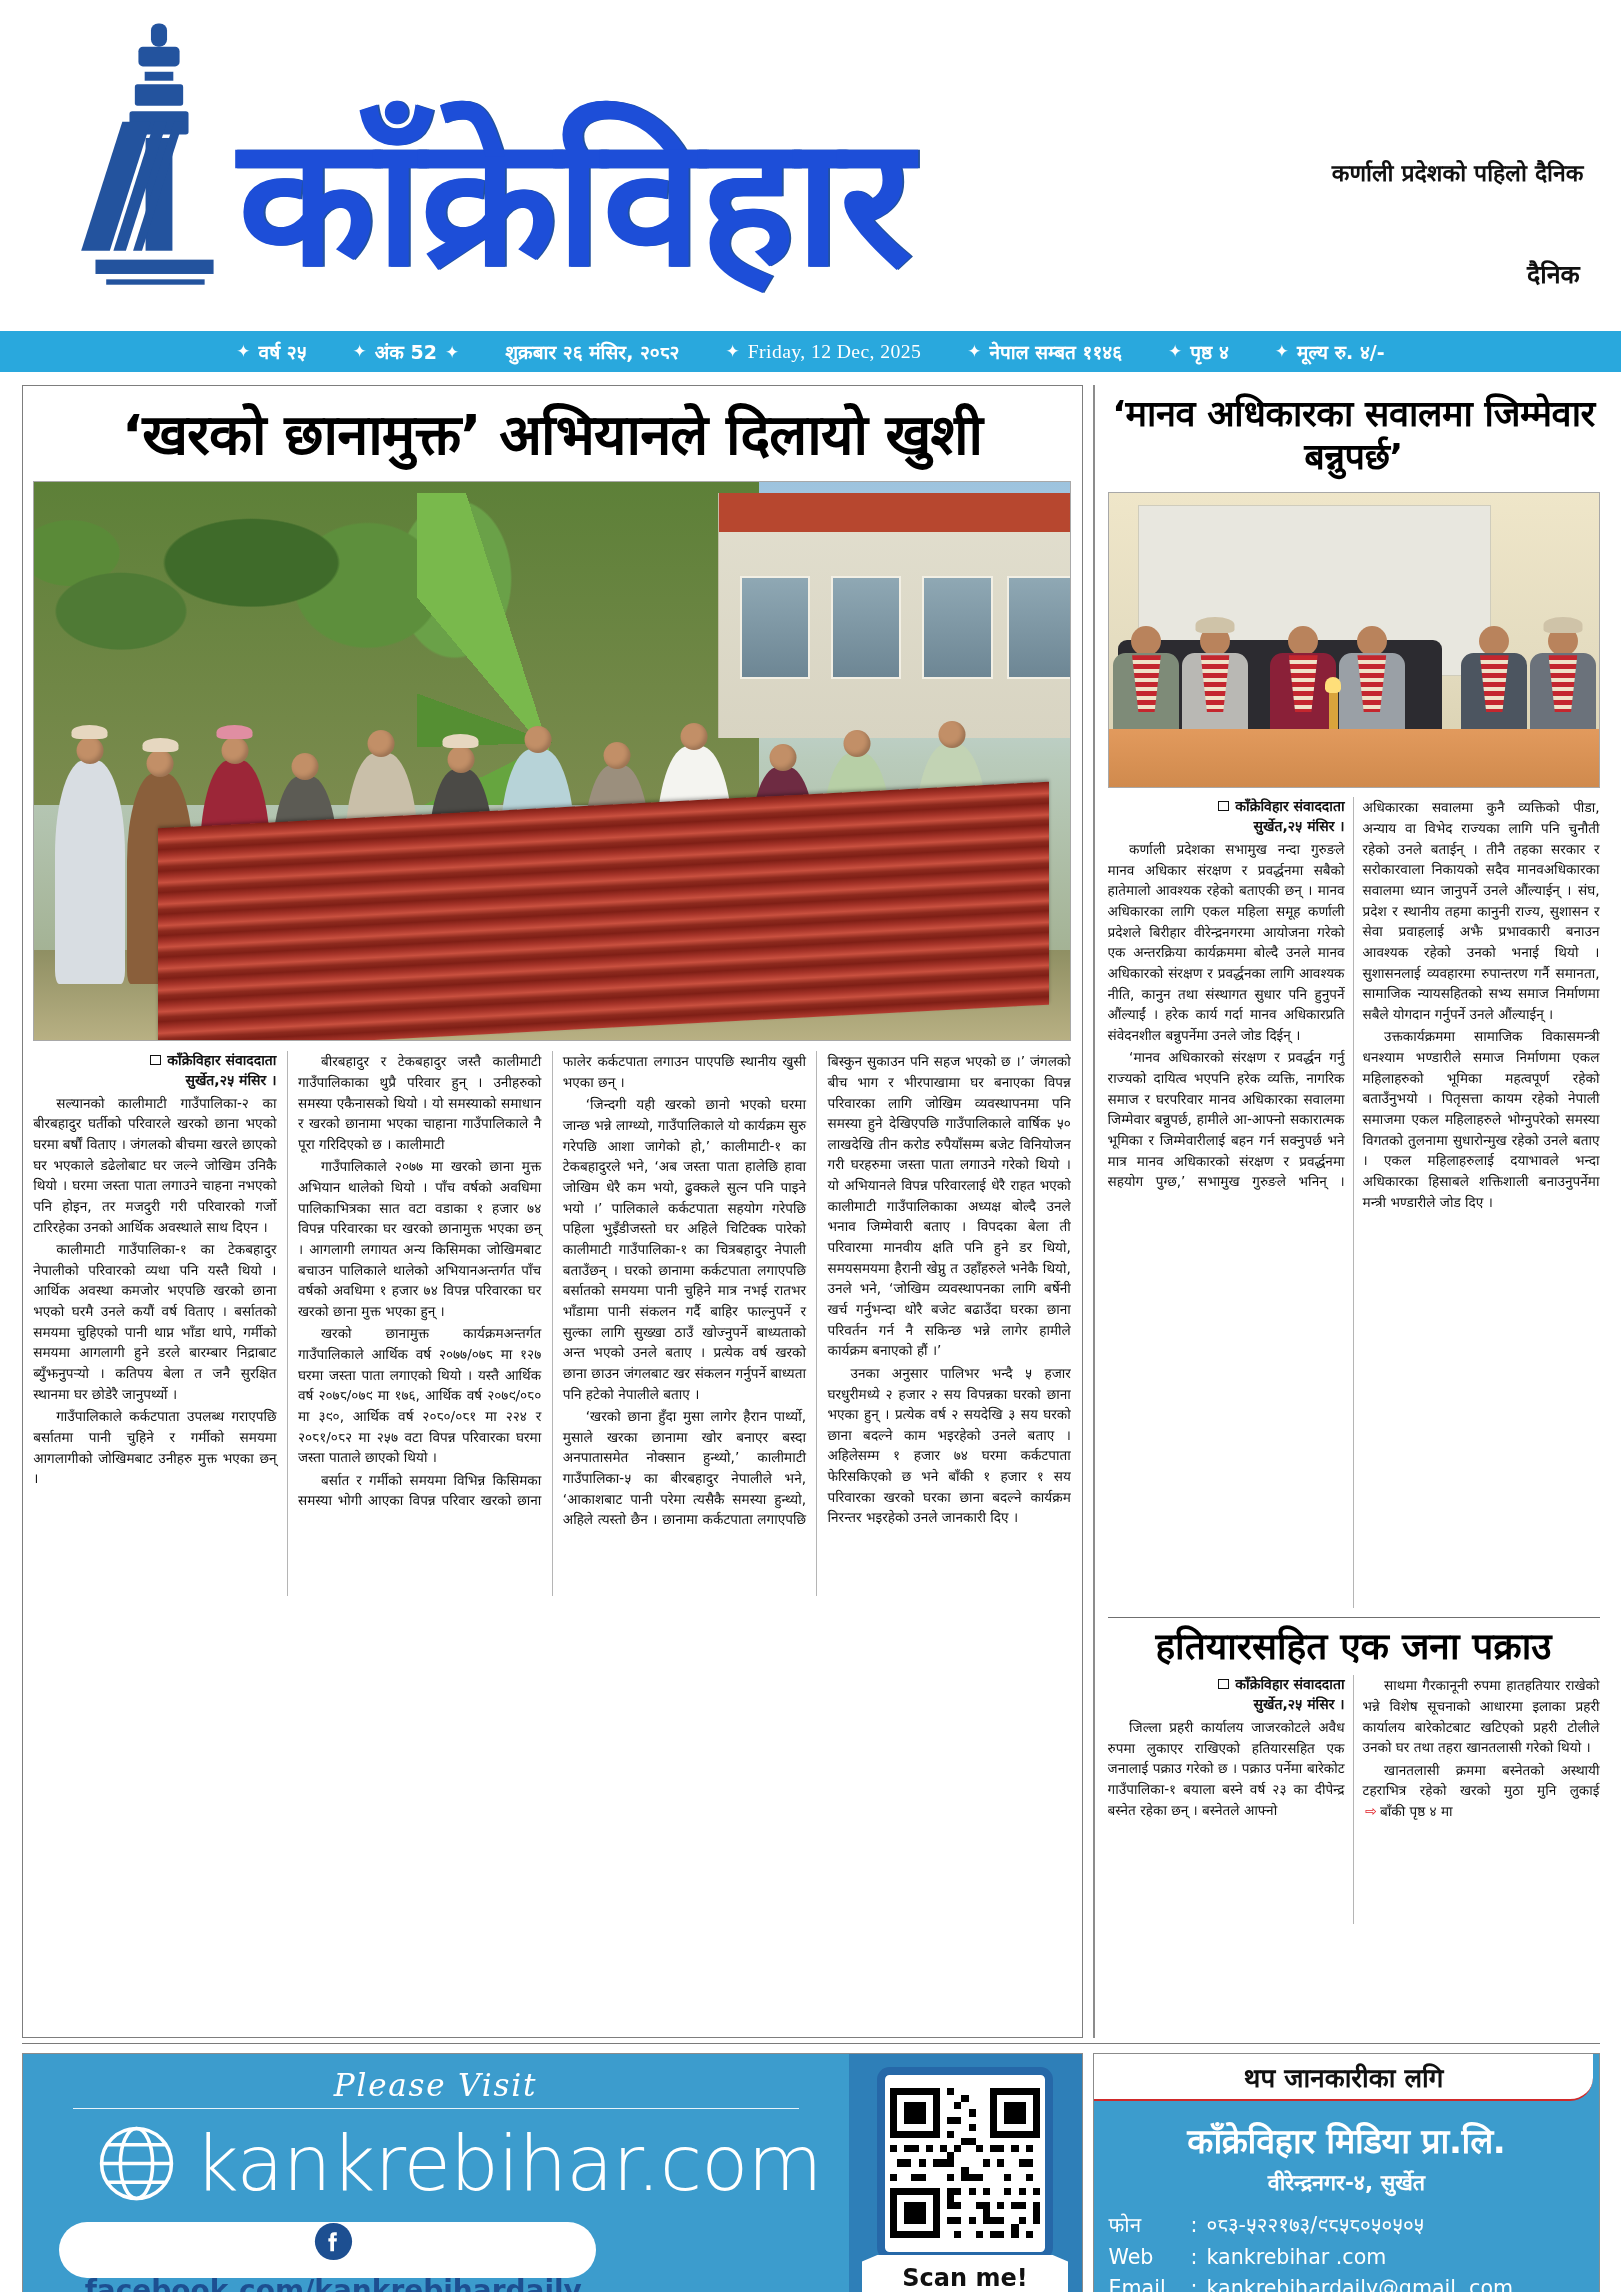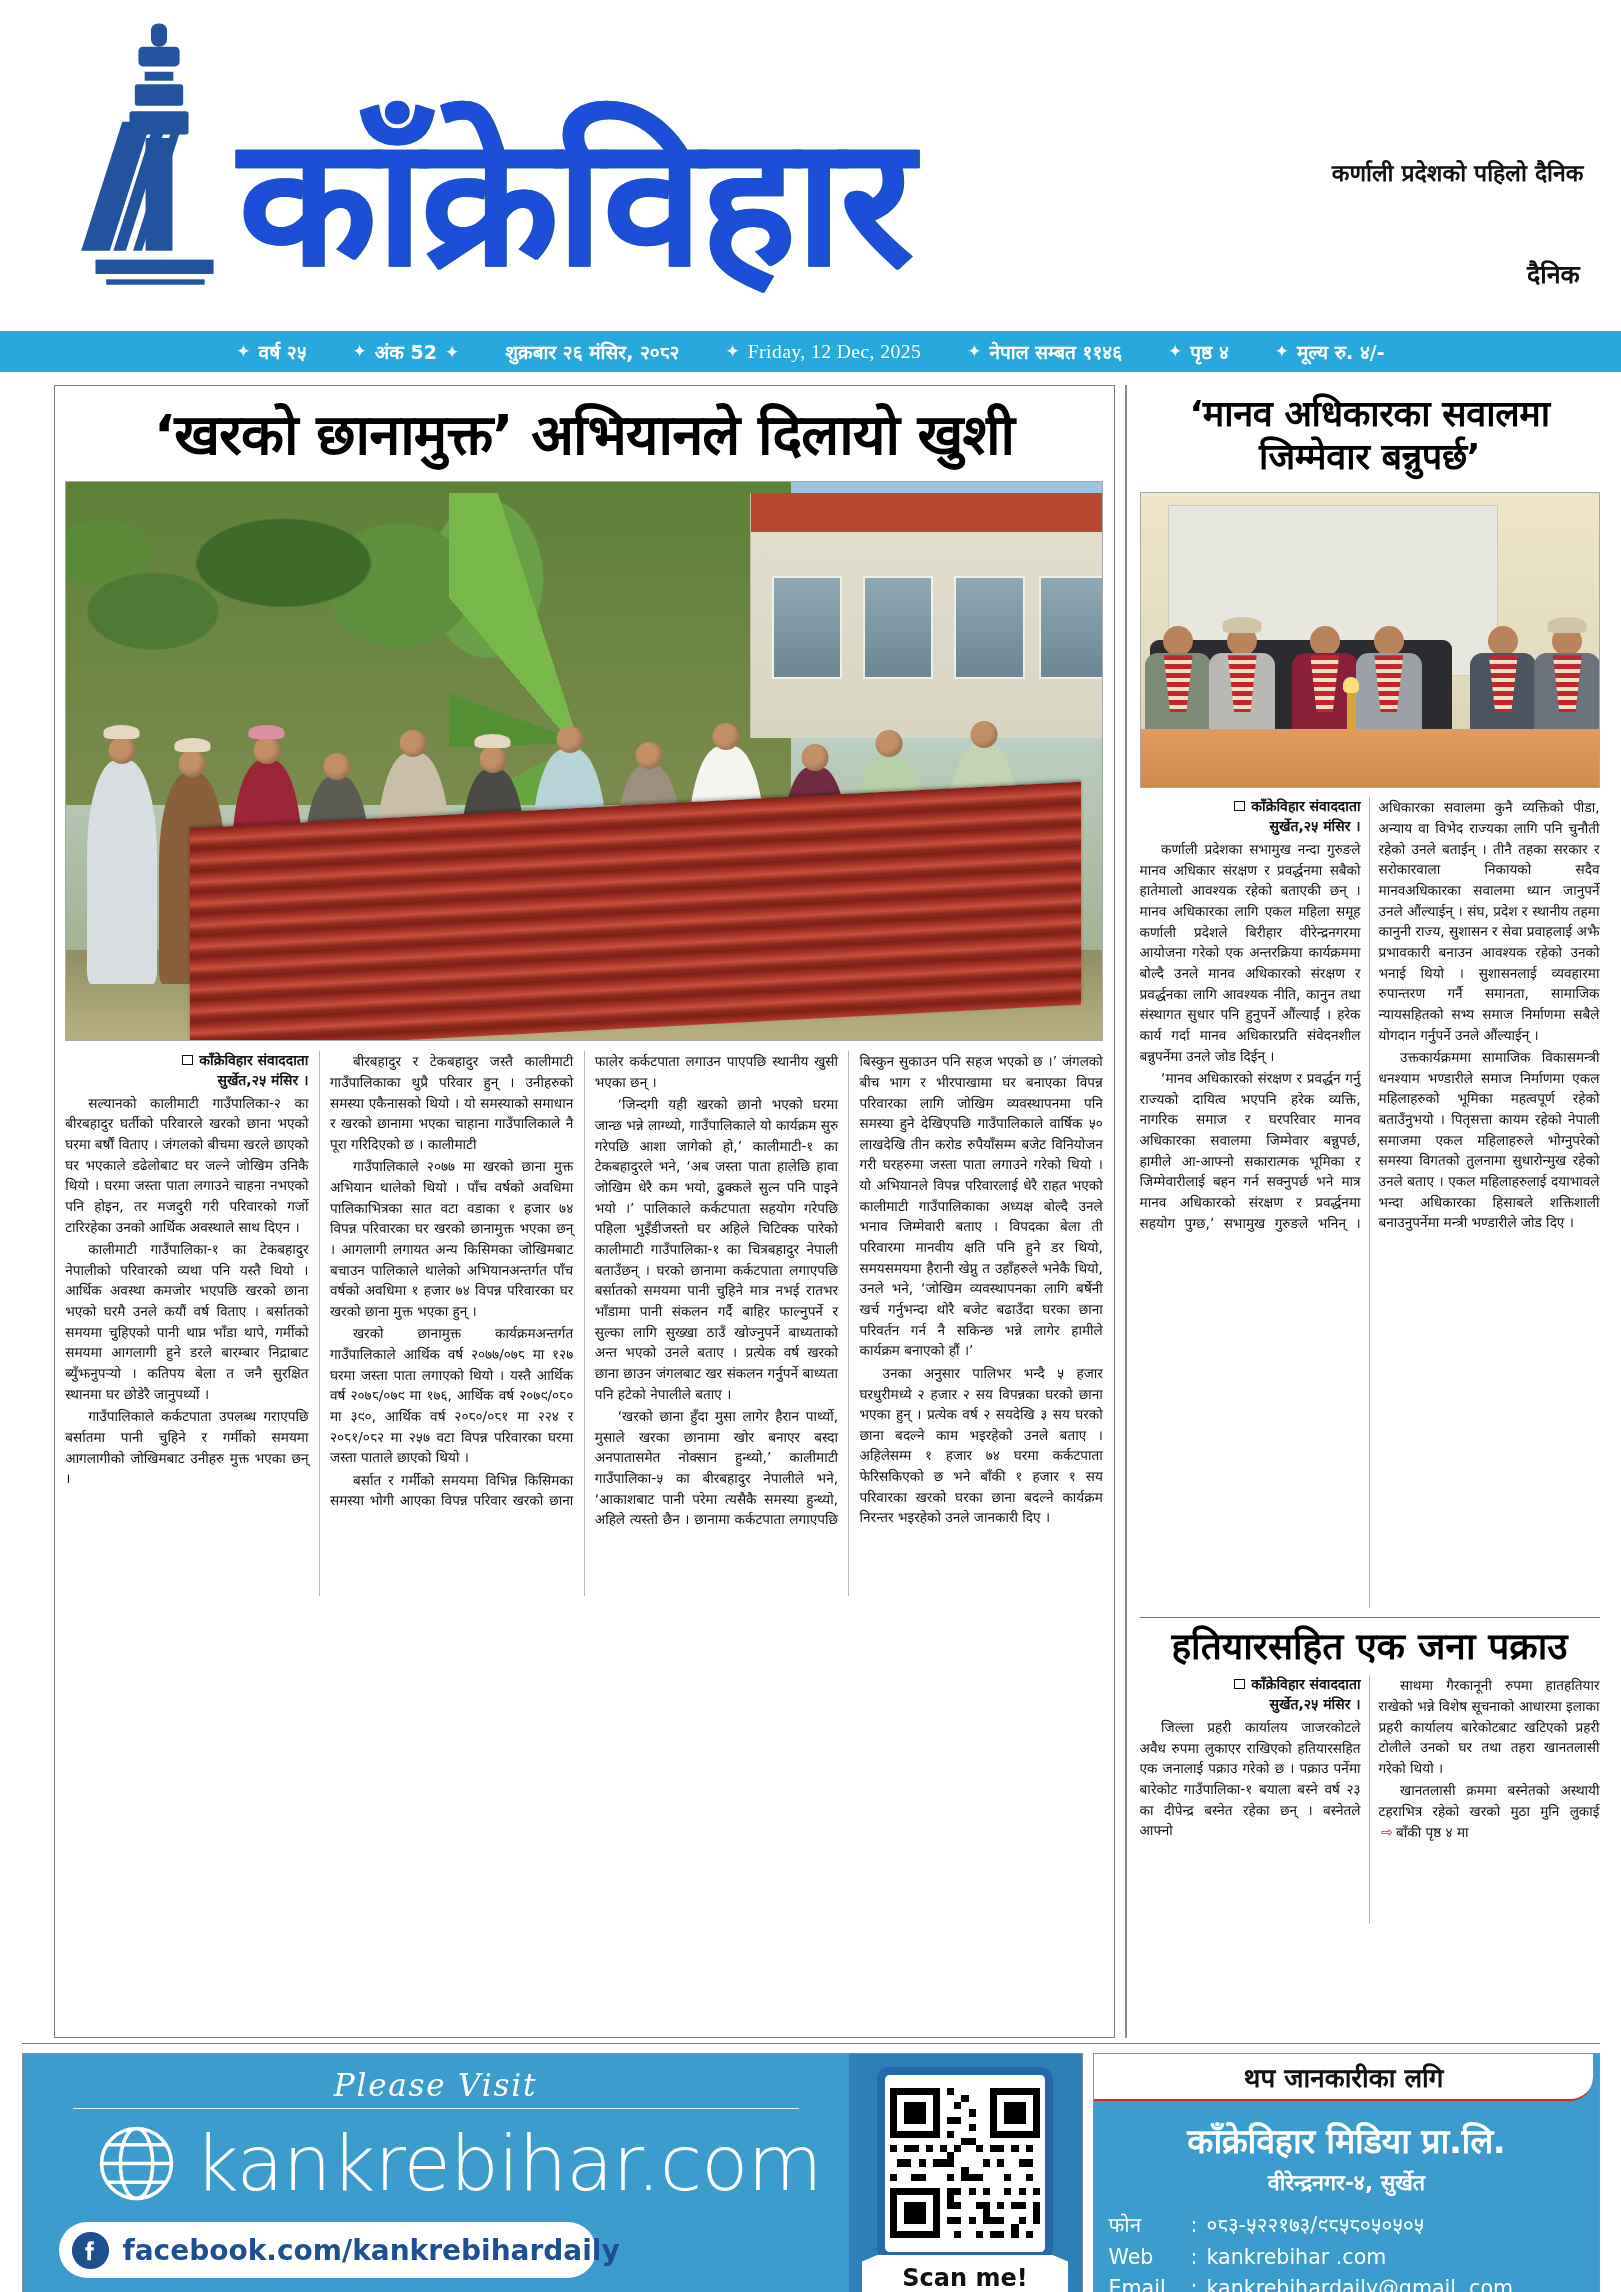--- a/index.html
+++ b/index.html
@@ -124,21 +124,20 @@
     gap: 0;
     height: 1666px;
   }
 
   .lead-zone {
     width: 1061px;
     flex: 0 0 1061px;
     border: 1.8px solid #7d7d7d;
     padding: 9px 10.7px 10.7px 10.7px;
     position: relative;
-    margin-left: 32px;
   }
 
   .vrule {
     width: 21.5px;
     flex: 0 0 21.5px;
     position: relative;
   }
   .vrule::after {
     content: "";
     position: absolute;
@@ -417,20 +416,21 @@
   .fb-pill {
     margin: 19.7px 0 0 36px;
     background: #ffffff;
     border-radius: 36px;
     height: 56px;
     width: 537px;
     display: flex;
     align-items: center;
     gap: 12.5px;
     padding-left: 12.5px;
+    flex-direction: column;
   }
   .fb-ico { width: 39px; height: 39px; flex: 0 0 39px; }
   .fb-text {
     color: #1d4f91;
     font-family: "DejaVu Sans", sans-serif;
     font-weight: 700;
     font-size: 28px;
   }
 
   .ad-qr {

